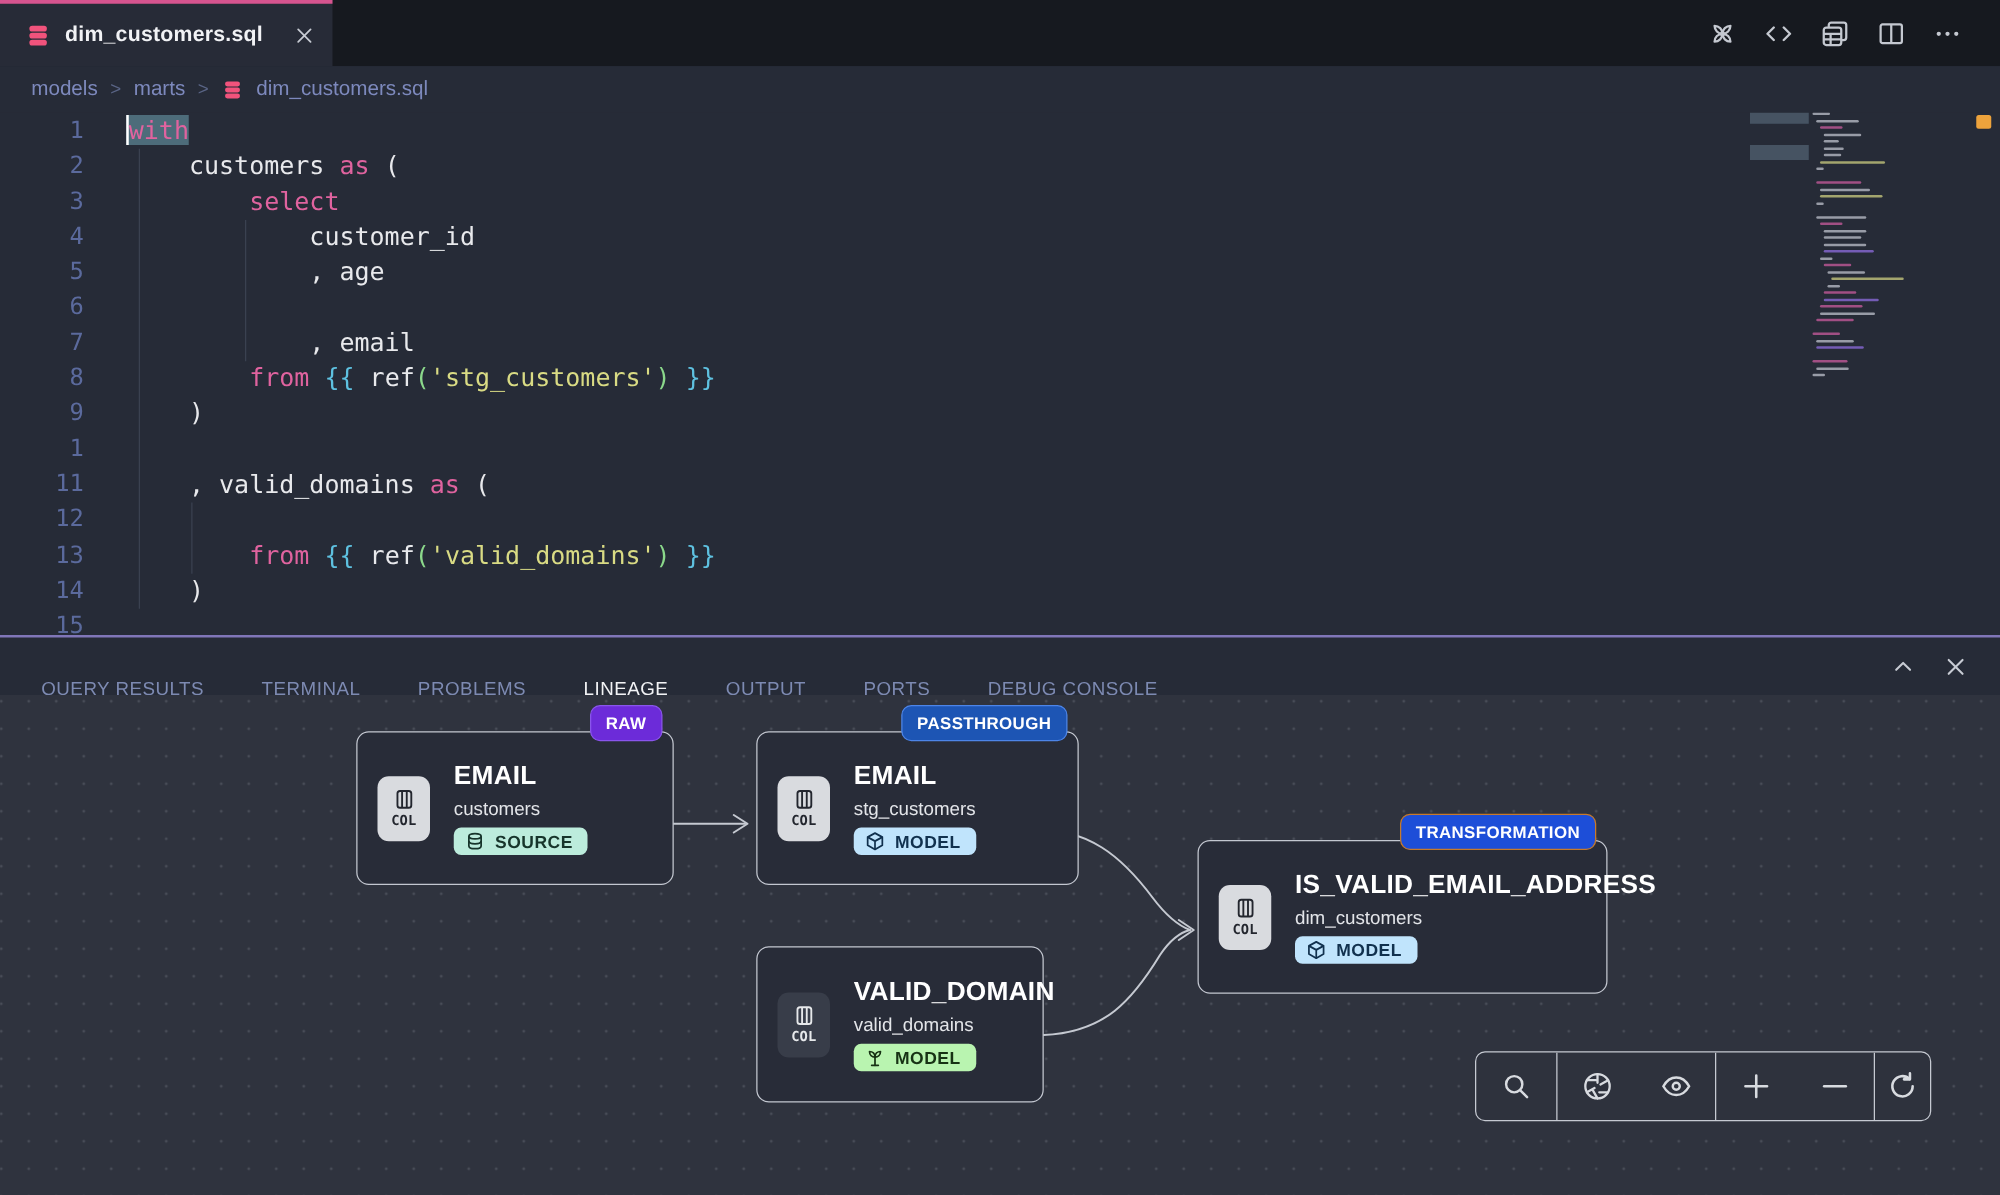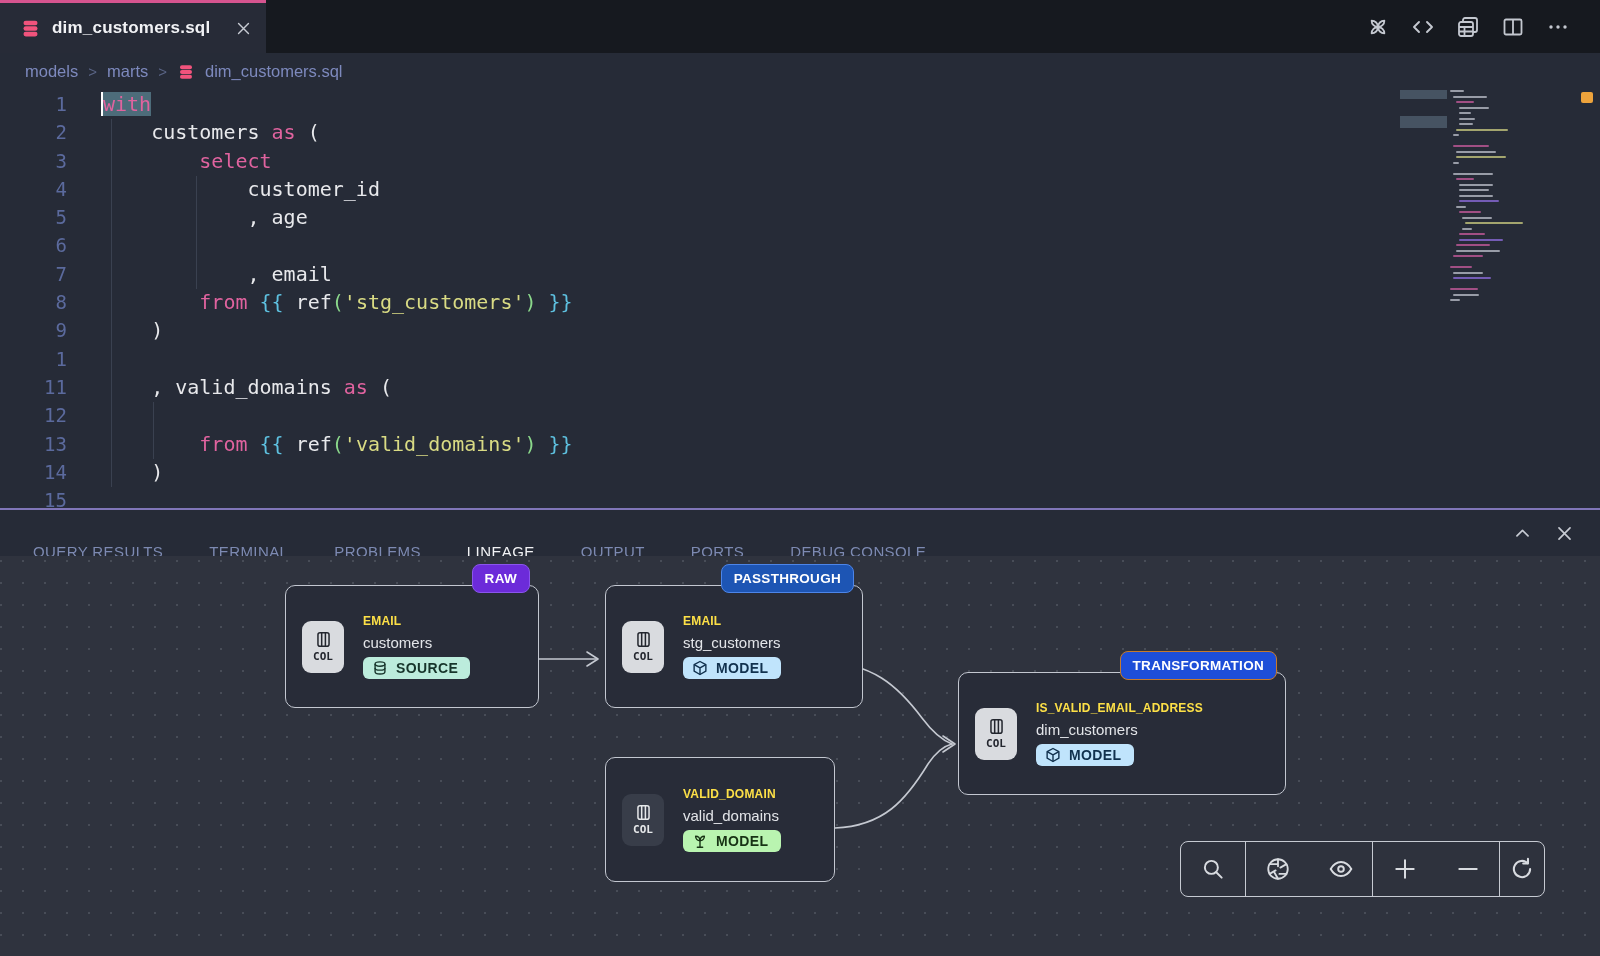--- a/index.html
+++ b/index.html
@@ -67,21 +67,21 @@
     background-size:22px 22px; background-position:12px 16px; }
   .edges { position:absolute; left:0; top:0; pointer-events:none; }
   .node { position:absolute; background:#282c38; border:1px solid #c3c7d0; border-radius:10px;
     display:flex; align-items:center; gap:19px; padding:14px 16px; cursor:pointer; }
   .colbox { flex:0 0 42px; width:42px; height:52px; border-radius:9px; display:flex; flex-direction:column;
     align-items:center; justify-content:center; gap:1px; }
   .colbox.light { background:#d9dbdf; color:#23262e; }
   .colbox.dark { background:#383d49; color:#e6e8ea; }
   .colbox .col-label { font-size:11px; font-weight:700; font-family:"DejaVu Sans Mono", monospace;text-align:right; }
   .node-text { display:flex; flex-direction:column; gap:6px; align-items:flex-start; }
-  .node-title { color:#fde047; font-size:12px; font-weight:700; letter-spacing:.2px; }
+  .node-title { color:#ffffff; font-size:21px; font-weight:700; letter-spacing:.2px; }
   .node-sub { color:#e3e5e9; font-size:15px; }
   .type-badge { display:inline-flex; align-items:center; gap:8px; padding:3px 12px 3px 9px;
     border-radius:6px; font-size:14px; font-weight:600; letter-spacing:.4px; }
   .top-badge { position:absolute; right:8px; top:-22px; height:29px; display:flex; align-items:center;
     padding:0 12px; border-radius:8px; color:#fff; font-size:13.5px; font-weight:700; letter-spacing:.3px; }
 
   
   .graph-toolbar { position:absolute; left:1180px; top:285px; width:365px; height:56px;
     background:#2e323d; border:1.5px solid #c6cad2; border-radius:8px; display:flex; overflow:hidden; }
   .gt-sec { display:flex; align-items:center; justify-content:space-around; }

